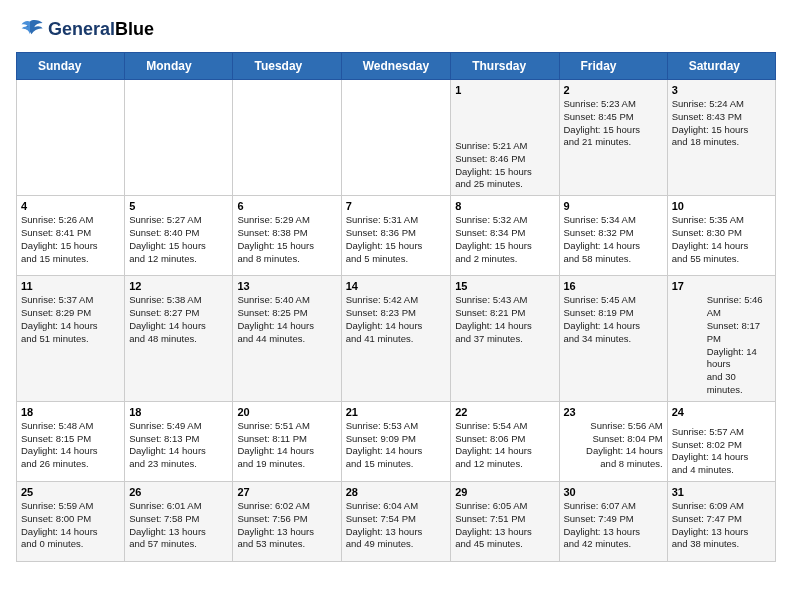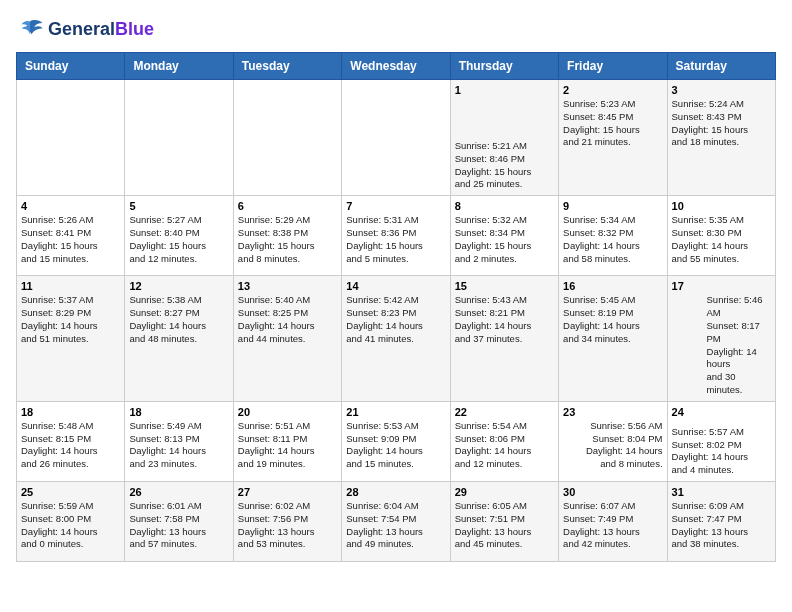--- a/index.html
+++ b/index.html
@@ -21,21 +21,21 @@
       align-items: center;
       gap: 4px;
     }
     .logo-text {
       font-size: 18px;
       font-weight: bold;
       color: #1a3a6b;
       line-height: 1.1;
     }
     .logo-text span {
-      color: #6d28d9;
+      color: #000000;
     }
     .logo-bird {
       width: 28px;
       height: 28px;
     }
     .title-block {
       text-align: right;
     }
     .month-title {
       font-size: 36px;
@@ -49,21 +49,21 @@
     table {
       width: 100%;
       border-collapse: collapse;
       font-size: 10.5px;
     }
     thead tr th {
       background: #2e6db4;
       color: #fff;
       font-weight: bold;
       font-size: 12px;
-      padding: 6px 8px;
+      padding: 6px 21px;
       text-align: left;
       border: 1px solid #2255a0;
     }
     tbody tr td {
       border: 1px solid #ccc;
       vertical-align: top;
       padding: 4px 4px;
       width: calc(100%/7);
       min-height: 80px;
       height: 80px;

